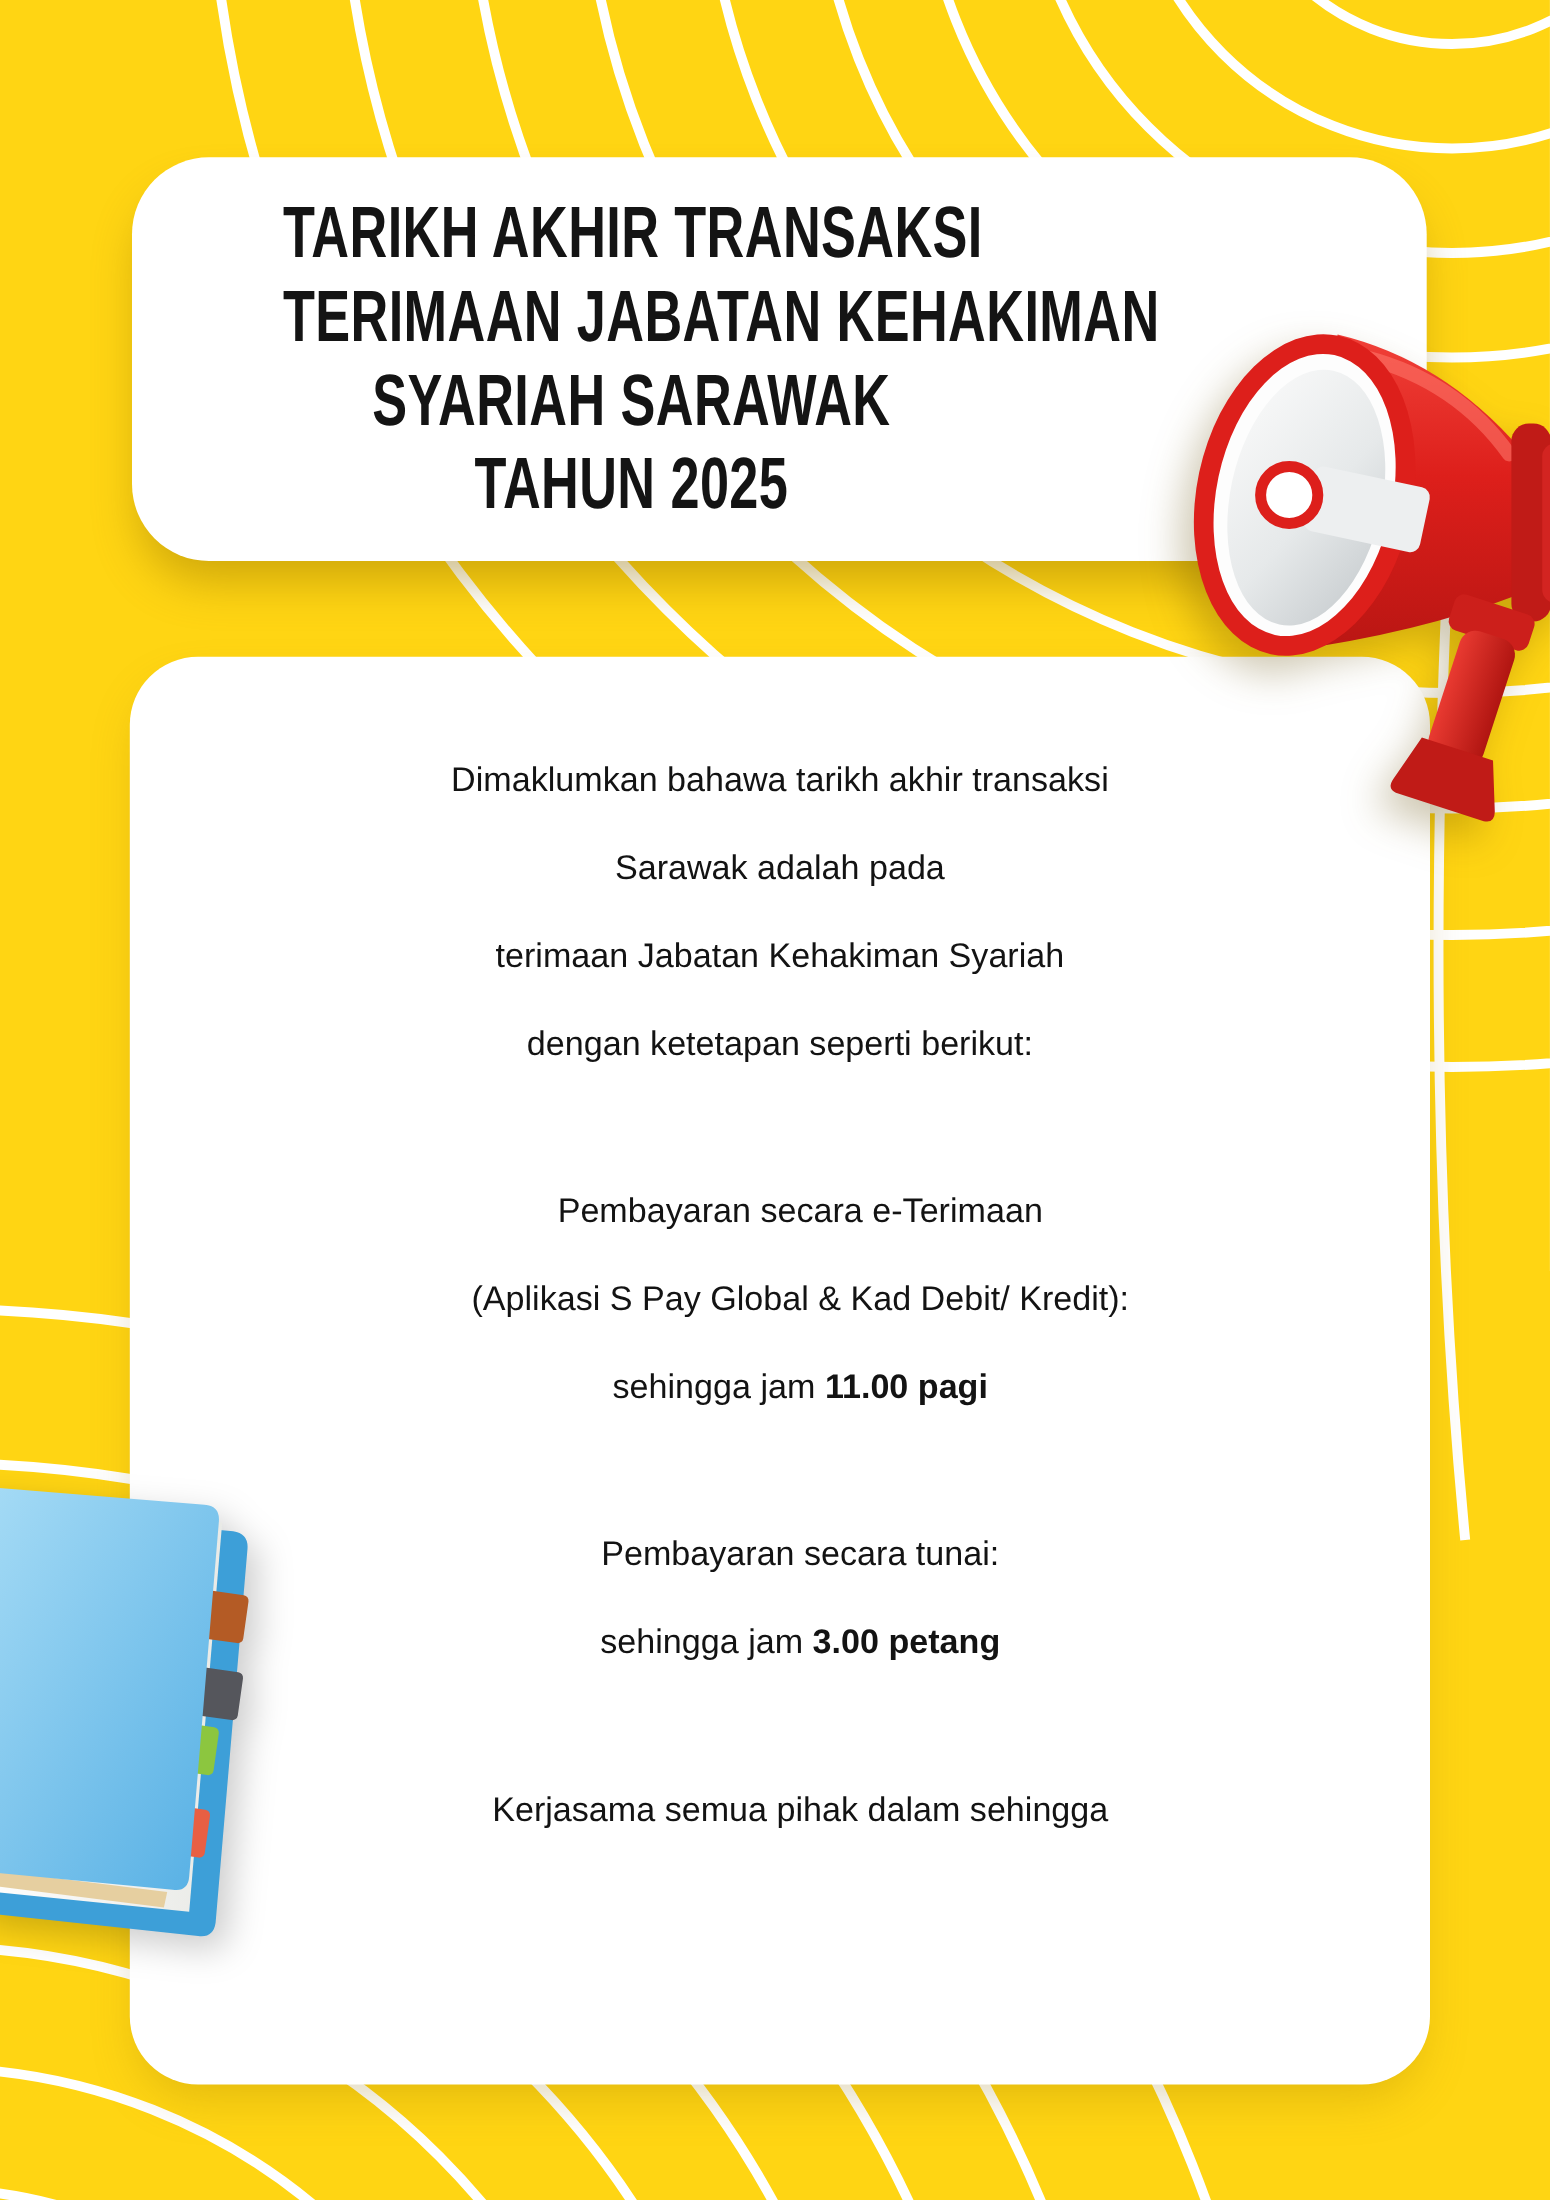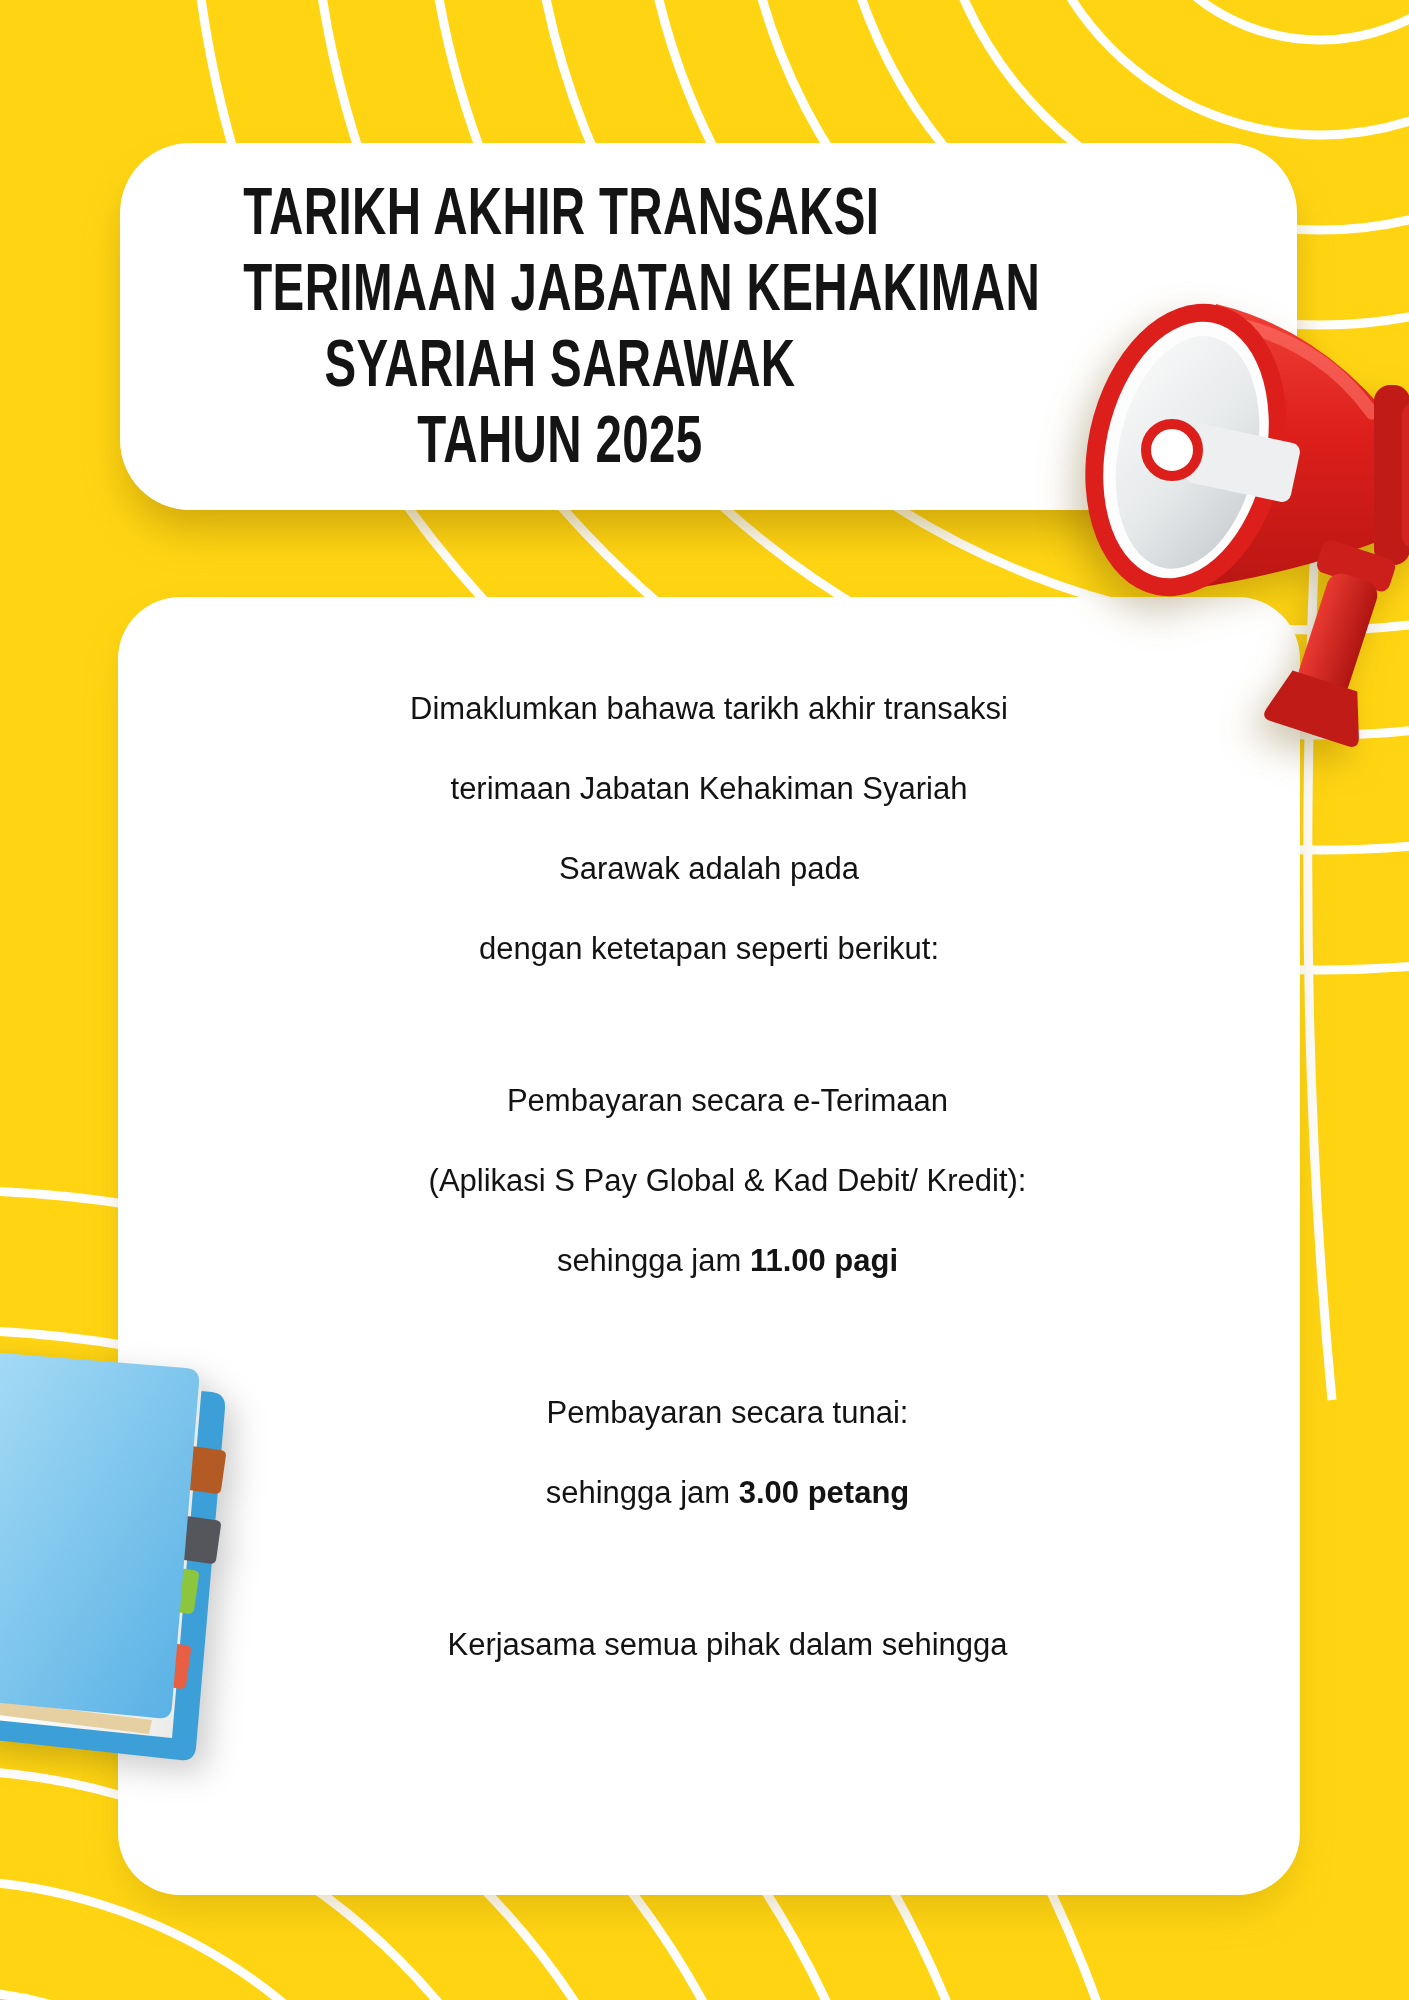--- a/index.html
+++ b/index.html
@@ -21,21 +21,21 @@
     left:120px;top:143px;width:1177px;height:367px;
     border-radius:70px;
     box-shadow:0 26px 42px -8px rgba(148,112,0,.45);
   }
   .body-card{
     left:118px;top:597px;width:1182px;height:1298px;
     border-radius:62px;
     box-shadow:0 20px 44px -10px rgba(148,112,0,.28);
   }
   .title-wrap{
-    position:absolute;left:0;top:30px;width:880px;
+    position:absolute;left:14px;top:30px;width:880px;
     text-align:center;
   }
   .title-line{
     display:block;
     font-size:66px;line-height:76px;
     font-weight:800;
     letter-spacing:.5px;
     color:#141414;
     transform:scaleX(.72);
     transform-origin:50% 50%;
@@ -99,22 +99,22 @@
       <span class="title-line">SYARIAH SARAWAK</span>
       <span class="title-line">TAHUN 2025</span>
     </div>
   </section>
 
   <section class="card body-card">
     <div class="body-wrap">
 
       <p class="para">
         <span class="line">Dimaklumkan bahawa tarikh akhir transaksi</span>
+        <span class="line">Sarawak adalah pada</span>
         <span class="line">terimaan Jabatan Kehakiman Syariah</span>
-        <span class="line">Sarawak adalah pada</span>
         <span class="line">dengan ketetapan seperti berikut:</span>
       </p>
 
       <p class="para">
         <span class="line">Pembayaran secara e-Terimaan</span>
         <span class="line">(Aplikasi S Pay Global &amp; Kad Debit/ Kredit):</span>
         <span class="line"><span>sehingga jam </span><span class="b">11.00 pagi</span></span>
       </p>
 
       <p class="para">

